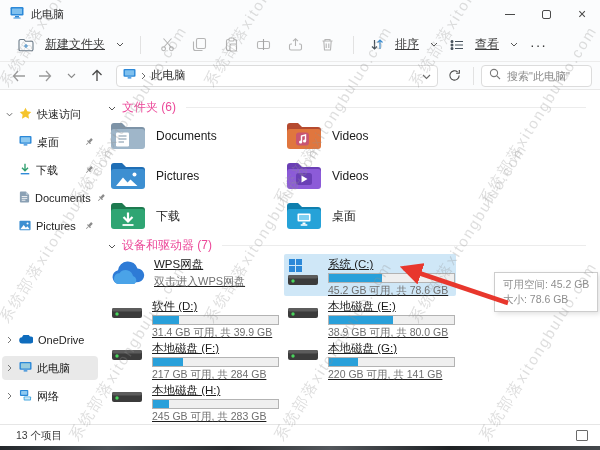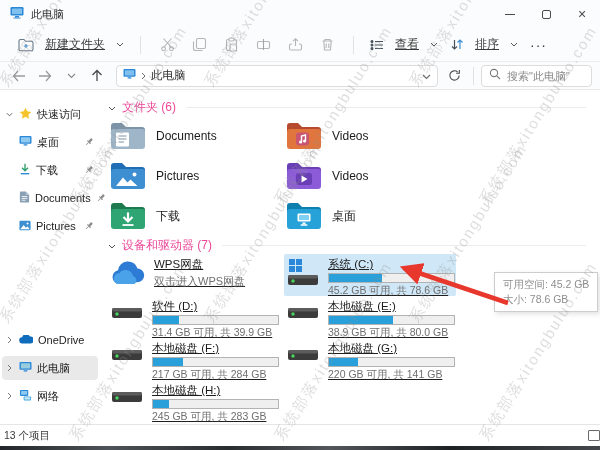--- a/index.html
+++ b/index.html
@@ -63,21 +63,21 @@
                 width:172px; border-radius:2px; }
   .drive-item.selected { background:#cfe7f7; }
   .drive-meta { display:flex; flex-direction:column; }
   .drive-name { font-size:11.5px; line-height:13px; color:#1b1b1b; }
   .drive-sub { font-size:11px; color:#6f6f6f; margin-top:3px; }
   .drive-bar { width:127px; height:10px; border:1px solid #b3b3b3; background:#efefef; margin:2px 0 1px; }
   .drive-fill { height:100%; background:#29a0da; }
   .drive-info { font-size:10.5px; color:#6f6f6f; white-space:nowrap; }
 
   .statusbar { height:22px; border-top:1px solid #e6e6e6; display:flex; align-items:center;
-               padding:0 4px; font-size:10.5px; color:#3c3c3c; background:#fff; }
+               padding:0 16px; font-size:10.5px; color:#3c3c3c; background:#fff; }
   .status-view-icon { margin-left:auto; width:12px; height:11px; border:1px solid #6a6a6a; border-radius:1px; margin-right:-4px; }
   .darkstrip { height:8px; background:linear-gradient(90deg,#23272b,#4d5358 18%,#2a2d30 38%,#53575c 55%,#1e2124 75%,#44484c 100%); }
 
   
   .wm-layer { position:absolute; inset:0; pointer-events:none; z-index:50; overflow:hidden; }
   .wm { position:absolute; transform:rotate(-58deg); color:rgba(145,145,145,0.30);
         font-size:15px; letter-spacing:2px; white-space:nowrap; }
   .tooltip { position:absolute; left:494px; top:272px; z-index:40; background:rgba(255,255,255,0.88);
              border:1px solid #cdcdcd; box-shadow:2px 2px 5px rgba(0,0,0,0.12);
              padding:4px 8px; font-size:10.5px; color:#8e8e8e; line-height:15px; white-space:nowrap; }
@@ -160,42 +160,42 @@
       </svg>
   </span>
   <span class="tb-icon-btn">
     <svg width="15" height="15" viewBox="0 0 15 15" fill="none" stroke="#b5b5b5" stroke-width="1.1">
         <path d="M2.5 4 h10 M5 4 V2.5 h5 V4 M3.8 4 l0.7 9 h6 l0.7 -9 M6.2 6.5 v4.5 M8.8 6.5 v4.5"></path>
       </svg>
   </span>
   <span class="tb-sep"></span>
   <div class="tb-btn">
     <span class="tb-ic">
+      <svg width="14" height="13" viewBox="0 0 14 13" fill="none" stroke="#47525c" stroke-width="1.2">
+          <path d="M4.5 2 v9 M2 8.5 L4.5 11 L7 8.5"></path>
+          <path d="M10 11 V2 M7.5 4.5 L10 2 L12.5 4.5" stroke="#3e8ed0"></path>
+        </svg>
+    </span>
+    <span>排序</span>
+    <span class="chev">
+      <svg width="8" height="5" viewBox="0 0 8 5" fill="none" stroke="#555" stroke-width="1">
+          <path d="M1 1 L4 4 L7 1"></path>
+        </svg>
+    </span>
+  </div>
+  <div class="tb-btn">
+    <span class="tb-ic">
       <svg width="14" height="12" viewBox="0 0 14 12" fill="none" stroke="#47525c" stroke-width="1.2">
           <circle cx="2" cy="2.5" r="0.9" fill="#47525c"></circle>
           <circle cx="2" cy="6" r="0.9" fill="#47525c"></circle>
           <circle cx="2" cy="9.5" r="0.9" fill="#47525c"></circle>
           <path d="M5 2.5 h8 M5 6 h8 M5 9.5 h8"></path>
         </svg>
     </span>
     <span>查看</span>
-    <span class="chev">
-      <svg width="8" height="5" viewBox="0 0 8 5" fill="none" stroke="#555" stroke-width="1">
-          <path d="M1 1 L4 4 L7 1"></path>
-        </svg>
-    </span>
-  </div>
-  <div class="tb-btn">
-    <span class="tb-ic">
-      <svg width="14" height="13" viewBox="0 0 14 13" fill="none" stroke="#47525c" stroke-width="1.2">
-          <path d="M4.5 2 v9 M2 8.5 L4.5 11 L7 8.5"></path>
-          <path d="M10 11 V2 M7.5 4.5 L10 2 L12.5 4.5" stroke="#3e8ed0"></path>
-        </svg>
-    </span>
-    <span>排序</span>
     <span class="chev">
       <svg width="8" height="5" viewBox="0 0 8 5" fill="none" stroke="#555" stroke-width="1">
           <path d="M1 1 L4 4 L7 1"></path>
         </svg>
     </span>
   </div>
   <span class="more-label">···</span>
 </div>
 
 <div class="addressbar">

